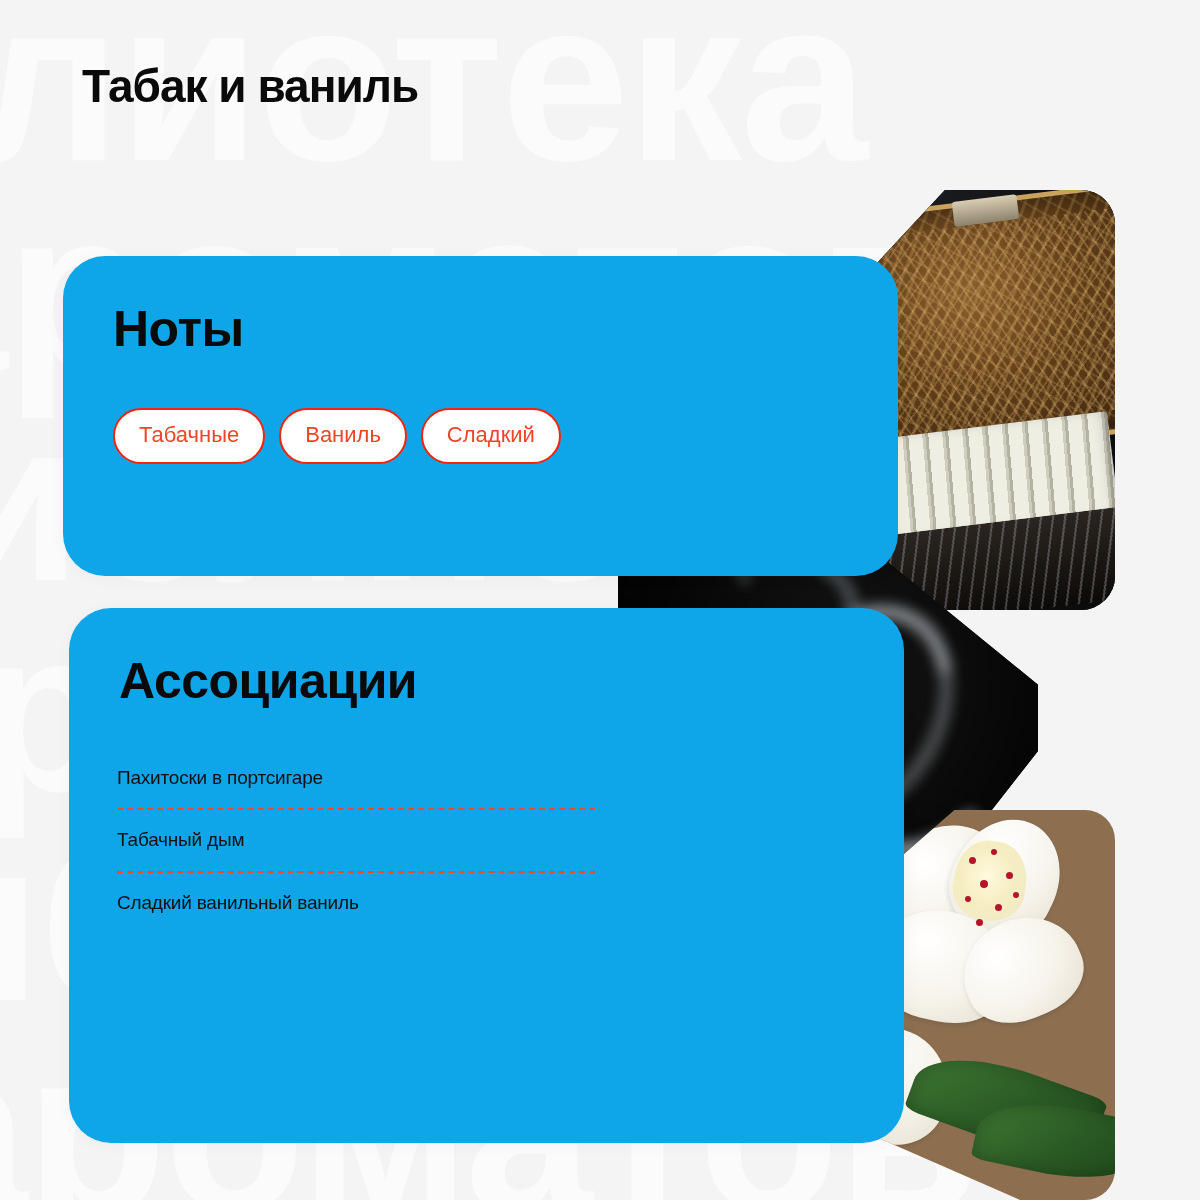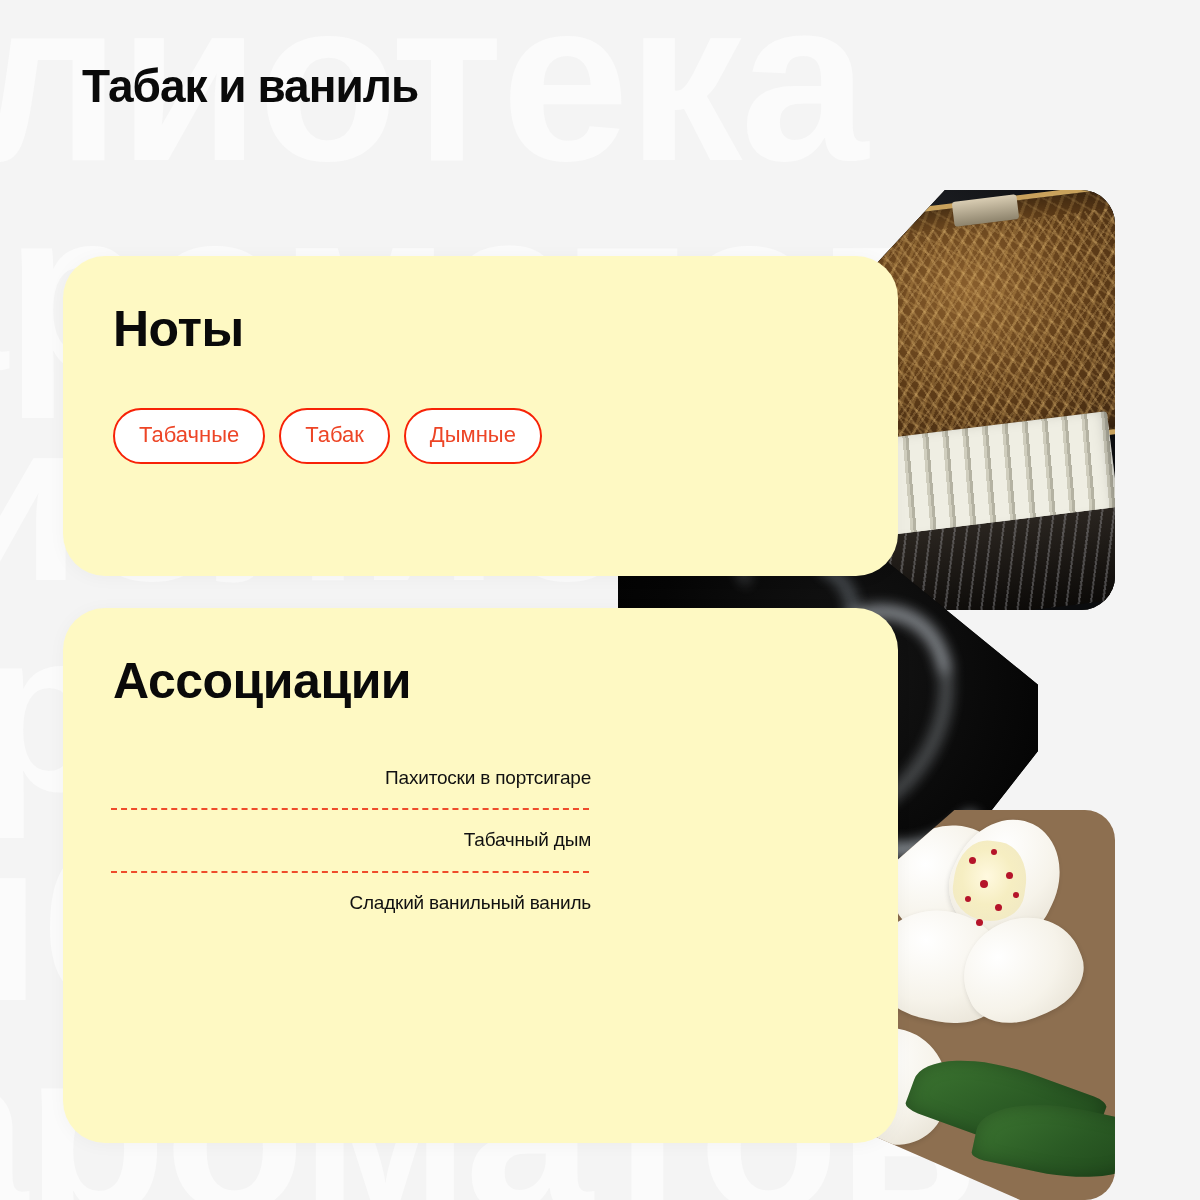--- a/index.html
+++ b/index.html
@@ -30,25 +30,25 @@
   
   .title{
     position:absolute;left:82px;top:60px;
     font-size:46px;font-weight:700;color:#0a0a0a;
     letter-spacing:-1px;line-height:1.15;
     font-family:"Liberation Sans","DejaVu Sans",sans-serif;
   }
 
   
   .card{
-    position:absolute;background:#fef9c3;border-radius:42px;
+    position:absolute;background:#0ea5e9;border-radius:42px;
     box-shadow:0 2px 18px rgba(0,0,0,0.035);
   }
   .card-notes{left:63px;top:256px;width:835px;height:320px;}
-  .card-assoc{left:63px;top:608px;width:835px;height:535px;text-align:right;}
+  .card-assoc{left:69px;top:608px;width:835px;height:535px;}
 
   .card-h{
     position:absolute;left:50px;
     font-size:50px;font-weight:700;color:#0a0a0a;
     letter-spacing:-0.5px;line-height:1;
   }
   .card-notes .card-h{top:48px;}
   .card-assoc .card-h{top:48px;}
 
   
@@ -256,22 +256,22 @@
     <div class="leaf" style="left:44%;top:66%;width:190px;height:76px;transform:rotate(20deg);"></div>
     <div class="leaf" style="left:62%;top:76%;width:170px;height:70px;transform:rotate(12deg);"></div>
   </div>
 
 </div>
 
 <div class="card card-notes">
   <div class="card-h">Ноты</div>
   <div class="pills">
     <div class="pill">Табачные</div>
-    <div class="pill">Табак</div>
-    <div class="pill">Дымные</div>
+    <div class="pill">Ваниль</div>
+    <div class="pill">Сладкий</div>
   </div>
 </div>
 
 <div class="card card-assoc">
   <div class="card-h">Ассоциации</div>
   <div class="assoc-list">
     <div class="assoc-item">Пахитоски в портсигаре</div>
     <div class="assoc-sep"></div>
     <div class="assoc-item">Табачный дым</div>
     <div class="assoc-sep"></div>

